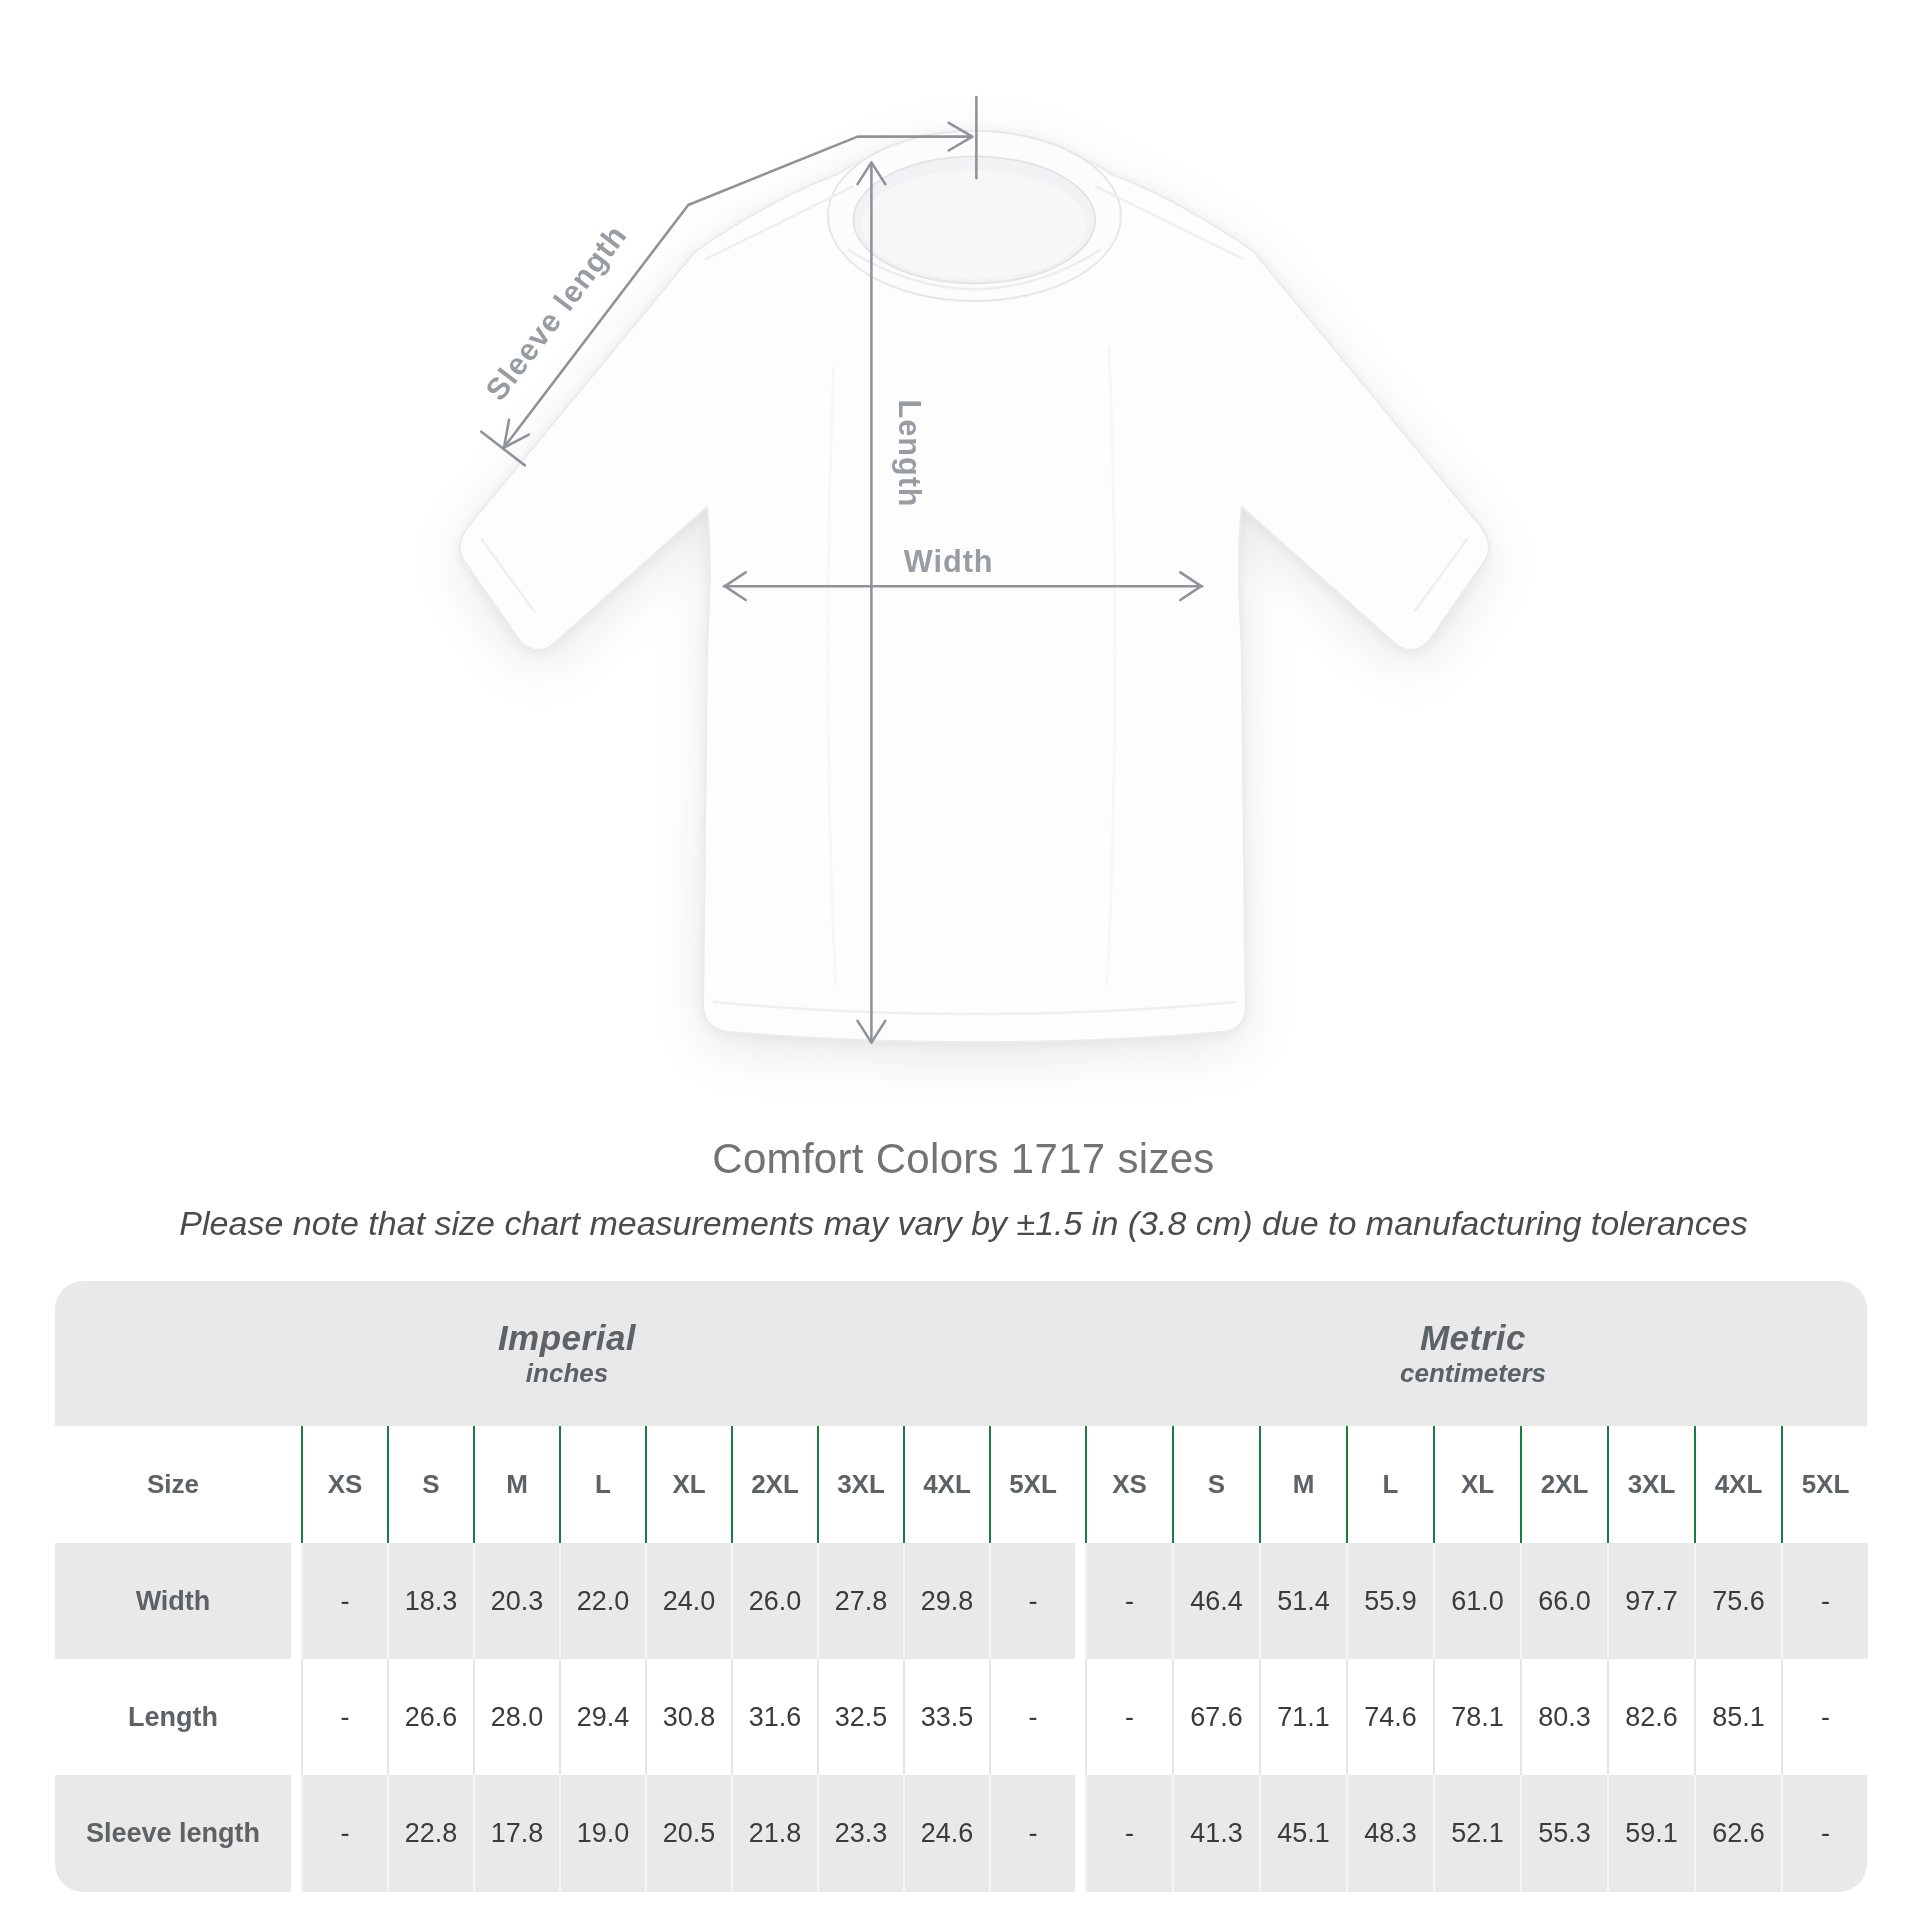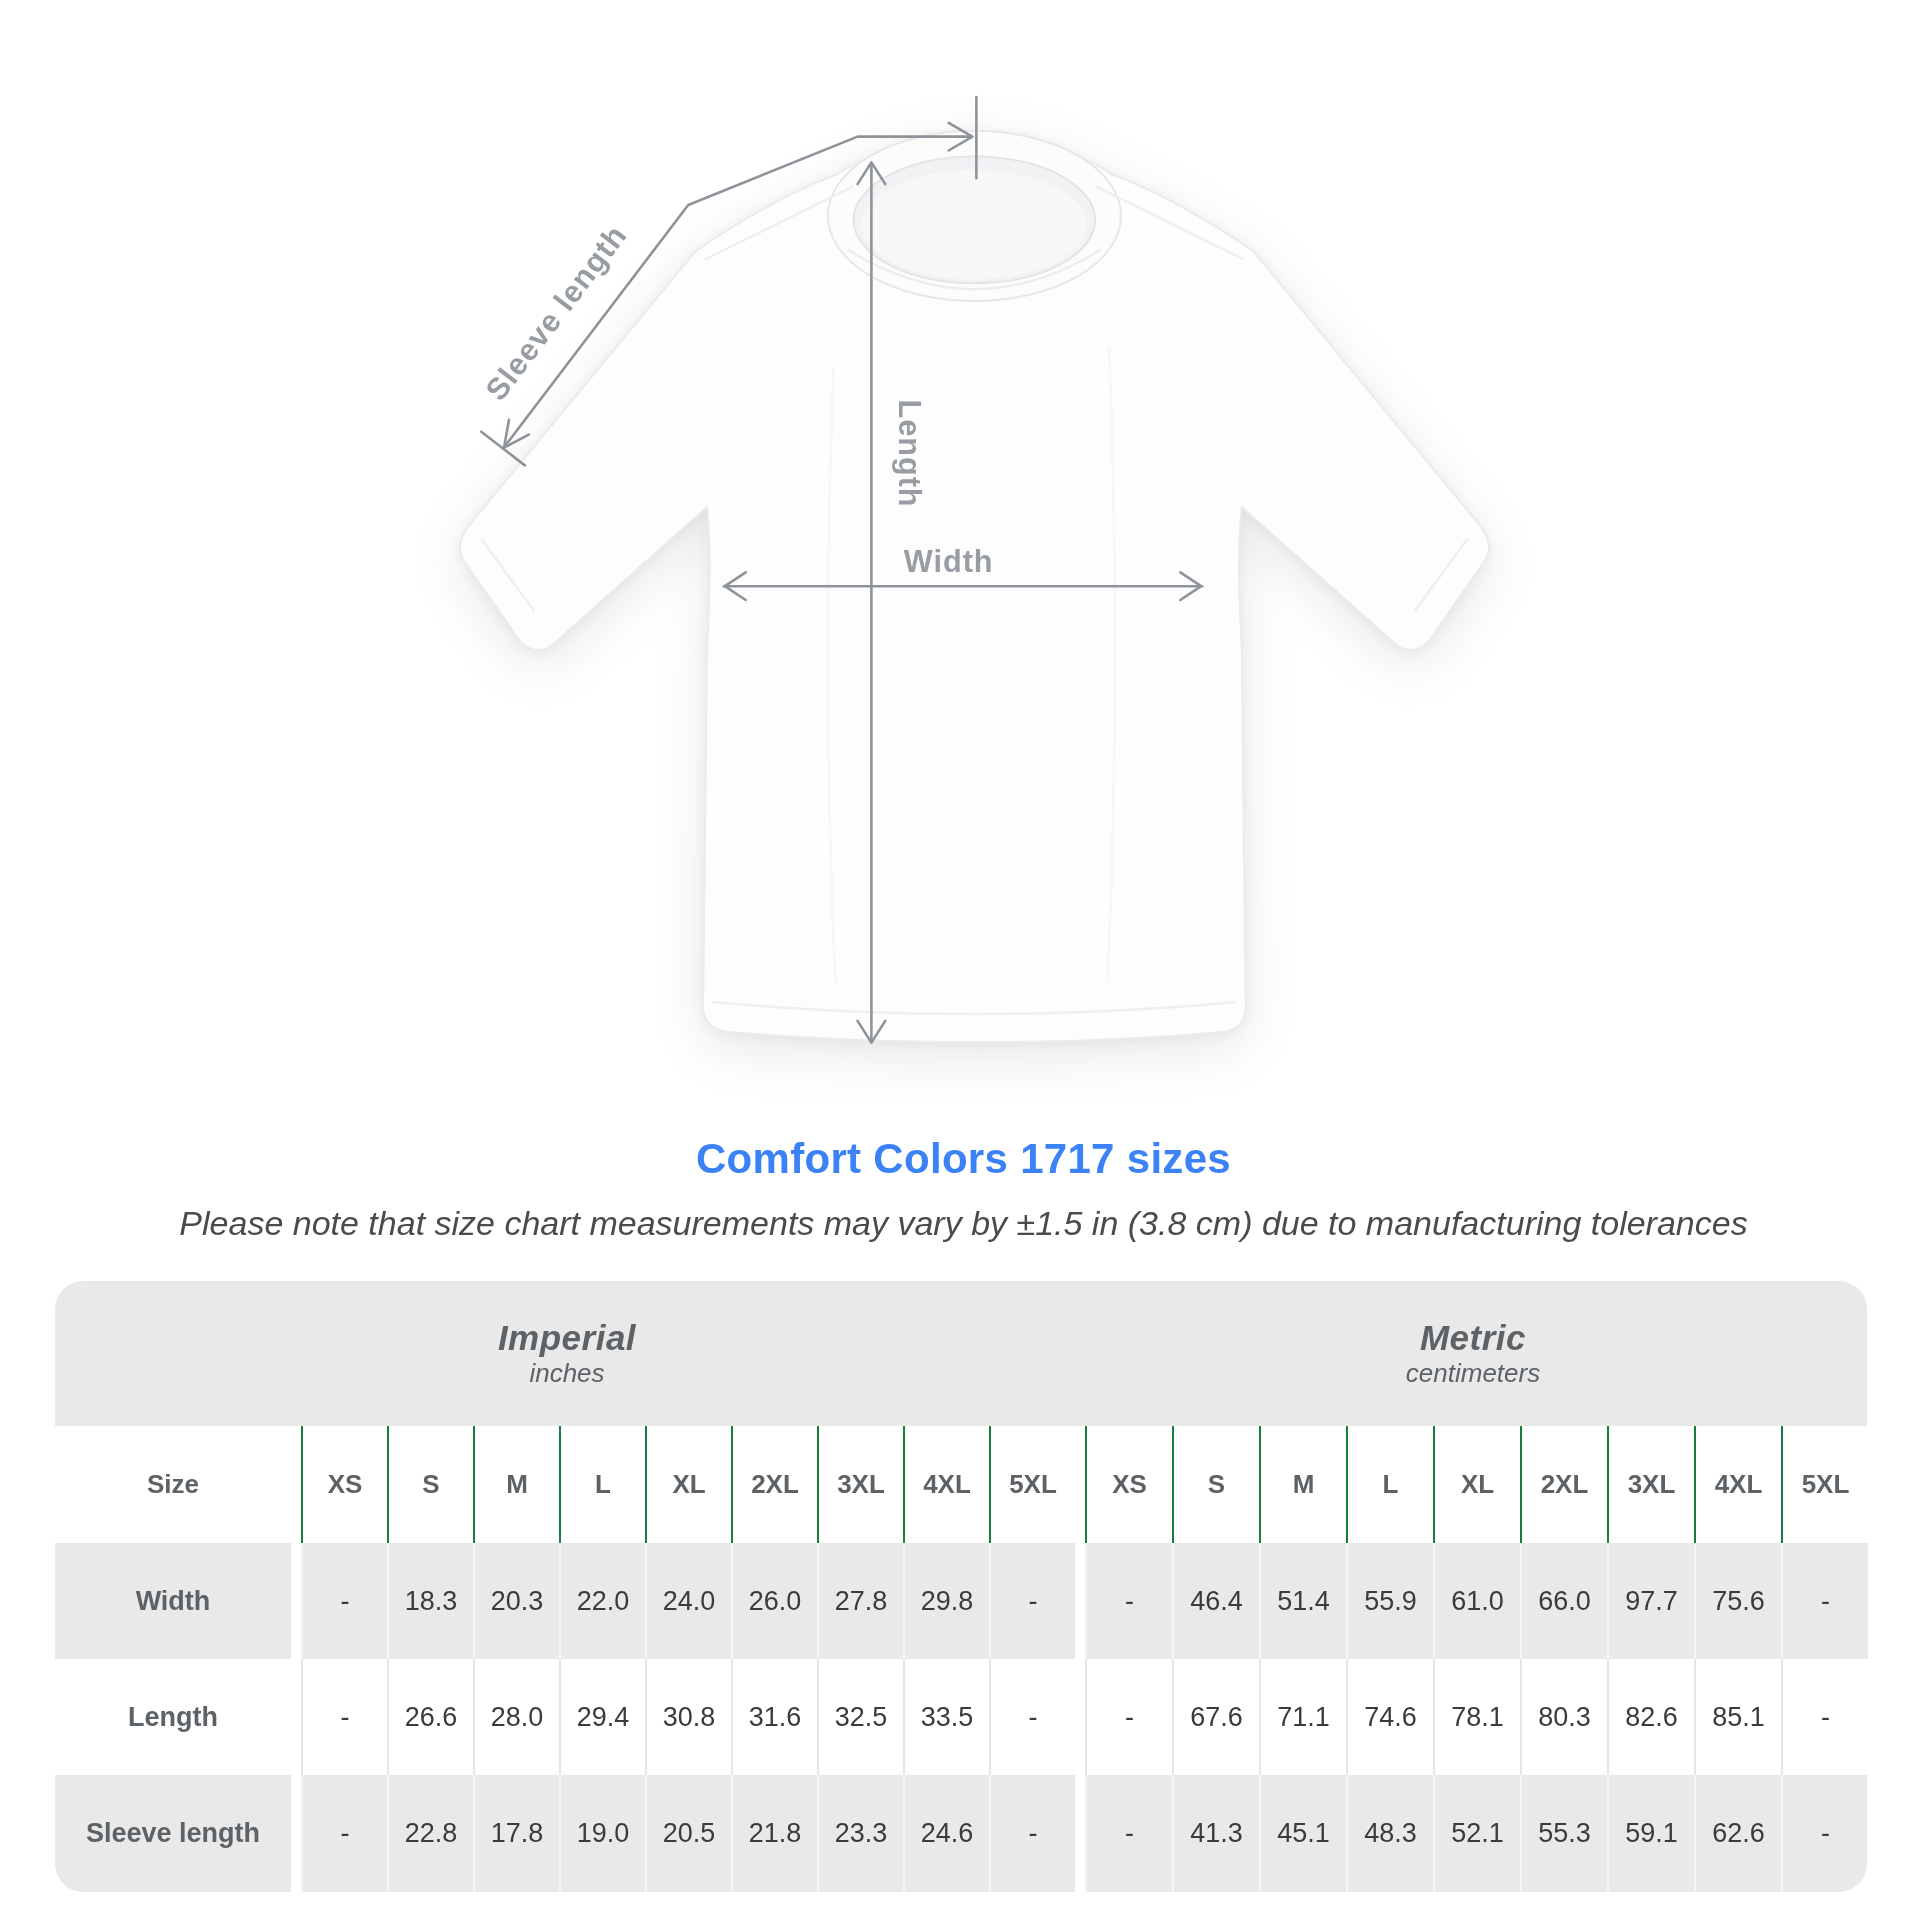--- a/index.html
+++ b/index.html
@@ -7,32 +7,32 @@
     position:relative;width:1927px;height:1927px;background:#ffffff;overflow:hidden;
     font-family:"Liberation Sans","DejaVu Sans",sans-serif;
   }
   
   .diagram{position:absolute;top:0;left:0;}
   .shirt{filter:drop-shadow(0 14px 26px rgba(0,0,0,.09)) drop-shadow(0 2px 6px rgba(0,0,0,.05));}
   .measure{stroke:#8e939a;stroke-width:2.6;fill:none;stroke-linecap:round;stroke-linejoin:round;}
   .mlabel{fill:#989da4;font-weight:bold;font-size:31px;letter-spacing:1px;}
   
   .title{position:absolute;top:1135px;left:0;width:100%;text-align:center;
-    font-size:42px;font-weight:bold;color:#3b82f6;letter-spacing:0.3px;}
+    font-size:42px;font-weight:normal;color:#737373;letter-spacing:0.3px;}
   .subtitle{position:absolute;top:1204px;left:0;width:100%;text-align:center;
     font-size:34px;font-style:italic;color:#4a4b4d;}
   
   .size-table{position:absolute;left:55px;top:1281px;width:1812px;}
   .unit-band{
     display:grid;grid-template-columns:1024px 1fr;height:145px;
     background:#e9e9e9;border-radius:28px 28px 0 0;
   }
   .unit-cell{display:flex;flex-direction:column;align-items:center;justify-content:center;gap:0;}
   .unit-name{font-size:35px;font-weight:bold;font-style:italic;color:#5d6267;letter-spacing:0.5px;}
-  .unit-sub{font-size:26px;font-style:italic;color:#5d6267;}
+  .unit-sub{font-size:26px;font-style:italic;color:#5d6267;font-weight:bold;}
   .trow{
     display:grid;
     grid-template-columns:236px 10px repeat(9,86px) 10px repeat(9,87px);
   }
   .trow .cell{display:flex;align-items:center;justify-content:center;}
   .trow .gap{background:#ffffff;}
   .size-header-row{height:117px;background:#ffffff;}
   .size-header-row .cell{font-size:26px;font-weight:bold;color:#5d6267;}
   .size-header-row .cell{border-left:2px solid #15803d;}
   .size-header-row .corner{border-left:none;}

